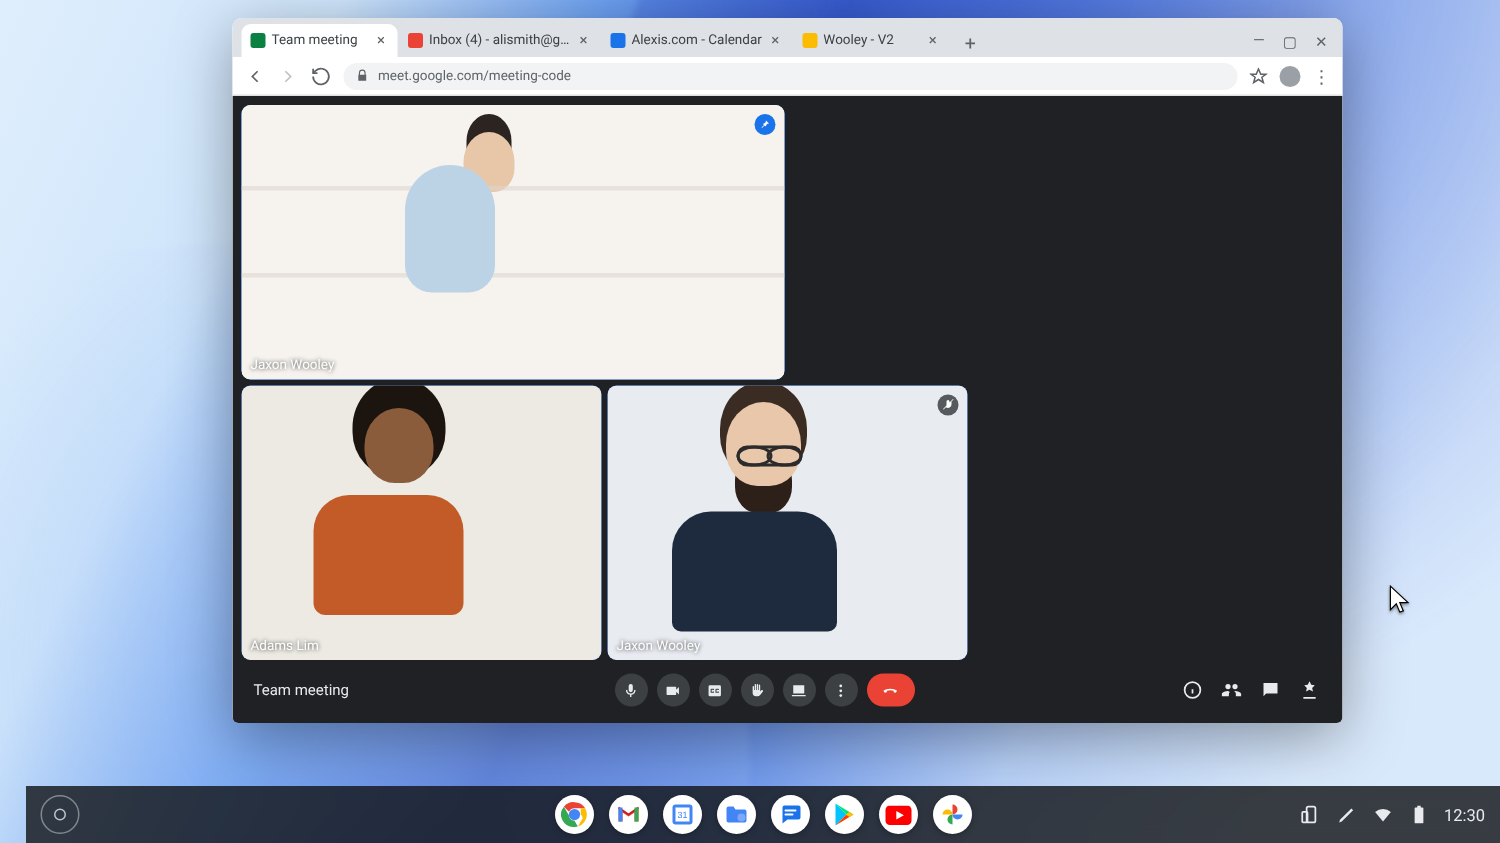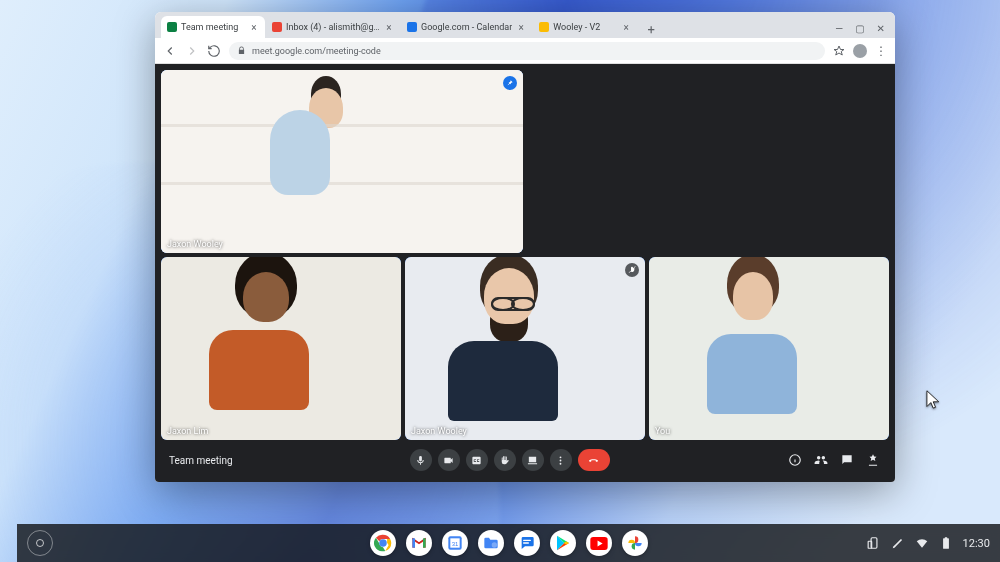--- a/index.html
+++ b/index.html
@@ -117,21 +117,21 @@
       <span class="tlabel">Team meeting</span>
       <span class="tabclose">×</span>
     </div>
     <div class="tab inactive">
       <span class="favicon" style="background:#ea4335"></span>
       <span class="tlabel">Inbox (4) - alismith@gmail.com</span>
       <span class="tabclose">×</span>
     </div>
     <div class="tab inactive">
       <span class="favicon" style="background:#1a73e8"></span>
-      <span class="tlabel">Google.com - Calendar</span>
+      <span class="tlabel">Alexis.com - Calendar</span>
       <span class="tabclose">×</span>
     </div>
     <div class="tab inactive">
       <span class="favicon" style="background:#fbbc04"></span>
       <span class="tlabel">Wooley - V2</span>
       <span class="tabclose">×</span>
     </div>
     <div class="newtab">+</div>
     <div class="win-controls">
       <span>—</span>
@@ -179,37 +179,33 @@
         <div class="badge pin">
             <svg viewBox="0 0 24 24" fill="currentColor">
               <path d="M14 4l6 6-4 1-3 5-2-2-5 5-1-1 5-5-2-2 5-3 1-4z"></path>
             </svg>
           </div>
         <div class="namelabel">Jaxon Wooley</div>
       </div>
       <div class="row2">
         <div class="tile">
           <div class="portrait p3"></div>
-          <div class="namelabel">Jaxon Lim</div>
+          <div class="namelabel">Adams Lim</div>
         </div>
         <div class="tile">
           <div class="portrait p4">
               <div class="glasses"></div>
             </div>
           <div class="badge mute">
               <svg viewBox="0 0 24 24" fill="currentColor">
                 <path d="M19 11a7 7 0 0 1-11 5.7L3 21l-1-1 20-20 1 1-4 4V11zM12 2a3 3 0 0 1 3 3v4l-6 6A3 3 0 0 1 9 12V5a3 3 0 0 1 3-3z"></path>
               </svg>
             </div>
           <div class="namelabel">Jaxon Wooley</div>
         </div>
-        <div class="tile">
-          <div class="portrait p5"></div>
-          <div class="namelabel">You</div>
-        </div>
       </div>
     </div>
 
     <div class="meetbar">
       <div class="meeting-name">Team meeting</div>
 
       <div class="ctr-cluster">
         <div class="circlebtn">
             <svg viewBox="0 0 24 24" fill="currentColor">
               <path d="M12 14a3 3 0 0 0 3-3V5a3 3 0 1 0-6 0v6a3 3 0 0 0 3 3zm5-3a5 5 0 0 1-10 0H5a7 7 0 0 0 6 6.9V21h2v-3.1A7 7 0 0 0 19 11h-2z"></path>

